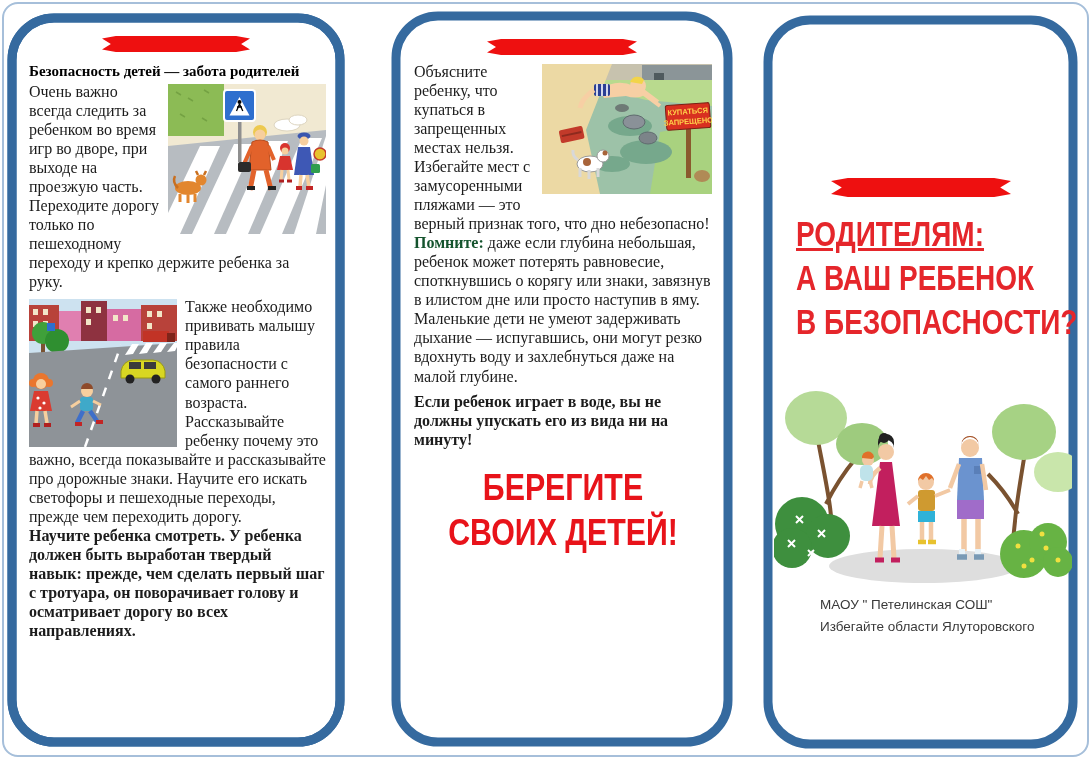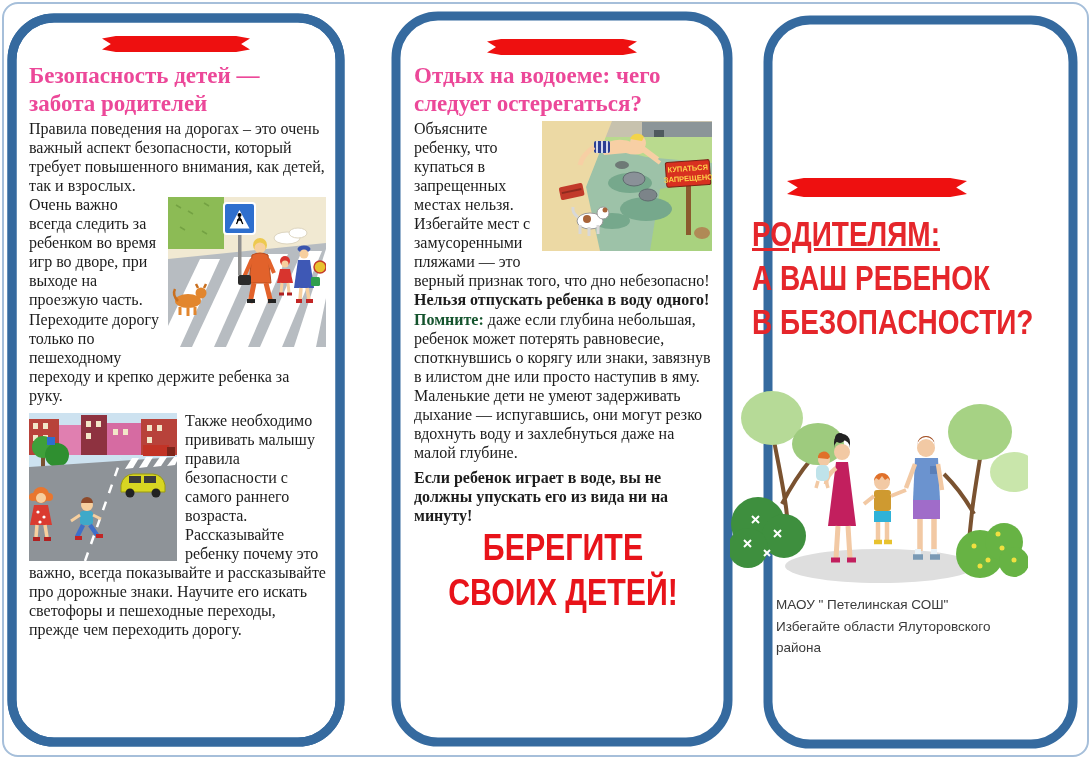--- a/index.html
+++ b/index.html
@@ -11,30 +11,30 @@
     position:absolute;left:2px;top:2px;right:2px;bottom:2px;
     border:2px solid #a6bfda;border-radius:16px;pointer-events:none;
   }
   .frames{position:absolute;left:0;top:0;}
   .panel{position:absolute;}
   .panel .content{
     position:absolute;overflow:hidden;
     font-size:16px;line-height:1.19;color:#1c1c1c;
   }
   .ribbon{position:absolute;left:50%;transform:translateX(-50%);}
-  h2{font-size:23px;line-height:1.2;margin:0 0 2px;color:#ec4899;font-weight:bold;}
+  h2{font-size:15px;line-height:1.2;margin:0 0 2px;color:#000000;font-weight:bold;}
   p{margin:0;}
   .gap{}
   .sgap{margin-top:6px;}
   .center-bold{font-weight:bold;text-align:left;}
   .bold{font-weight:bold;}
   .img-right{float:right;margin:2px 0 2px 7px;}
   .img-left{float:left;margin:2px 8px 2px 0;}
   .red{color:#14532d;font-weight:bold;}
-  .slogan{margin-top:0;text-align:center;color:#e8131a;font-weight:bold;
+  .slogan{margin-top:16px;text-align:center;color:#e8131a;font-weight:bold;
     font-family:"Liberation Sans",sans-serif;}
   .slogan span{display:block;font-size:37px;line-height:1.22;transform:scaleX(0.82);transform-origin:center;}
   .p3-title{position:absolute;left:28px;top:192px;width:272px;color:#e5262b;font-weight:bold;
     font-family:"Liberation Sans",sans-serif;}
   .p3-title span{display:block;font-size:35px;line-height:1.25;transform:scaleX(0.8);transform-origin:left;white-space:nowrap;}
   .p3-title .u{text-decoration:underline;}
   .school{position:absolute;left:52px;top:574px;width:235px;
     font-family:"Liberation Sans","DejaVu Sans",sans-serif;font-size:13.5px;line-height:1.6;color:#3a3a3a;}
   .school span{display:block;}
 </style>
@@ -72,21 +72,20 @@
     <path d="M810 20 H1031 A42 42 0 0 1 1073 62 V702 A42 42 0 0 1 1031 744 H810 A42 42 0 0 1 768 702 V62 A42 42 0 0 1 810 20 Z"></path>
   </g>
 </svg>
 
 <section class="panel" style="left:12px;top:18px;width:328px;height:724px;">
   <svg class="ribbon" style="top:18px;" width="148" height="16" viewBox="0 0 150 16">
     <polygon points="14,0 136,0 150,2.5 141,8 150,13.5 136,16 14,16 0,13.5 9,8 0,2.5" fill="#ee1010"></polygon>
   </svg>
   <div class="content" style="left:17px;top:44px;width:297px;height:690px;">
     <h2>Безопасность детей — забота родителей</h2>
-    <p>Правила поведения на дорогах – это очень важный аспект безопасности, который требует повышенного внимания, как детей, так и взрослых.</p>
     <div class="gap">
       <svg class="img-right" width="158" height="150" viewBox="0 0 158 150">
         <rect width="158" height="150" fill="#f1e9d2"></rect>
         <rect width="56" height="52" fill="#8cbb55"></rect>
         <path d="M8,8 l5,3 M20,14 l5,3 M36,6 l5,3 M12,30 l5,3 M34,34 l5,3" stroke="#74a243" stroke-width="1.5"></path>
         <polygon points="0,62 158,46 158,150 0,150" fill="#b7bcc1"></polygon>
         <g fill="#ffffff">
           <polygon points="-10,150 12,150 52,62 32,62"></polygon>
           <polygon points="24,150 46,150 86,60 66,60"></polygon>
           <polygon points="58,150 80,150 120,57 100,57"></polygon>
@@ -203,29 +202,29 @@
           <path d="M5,92 h14 l4,20 h-22 Z" fill="#da3b30"></path>
           <circle cx="9" cy="99" r="1.6" fill="#fff"></circle>
             <circle cx="15" cy="104" r="1.6" fill="#fff"></circle>
             <circle cx="11" cy="109" r="1.6" fill="#fff"></circle>
           <path d="M8,112 l-1,12 M16,112 l2,12" stroke="#f7cf9e" stroke-width="3.5"></path>
           <path d="M4,126 h7 M15,126 h7" stroke="#b02020" stroke-width="4"></path>
         </g>
       </svg>
       <p>Также необходимо прививать малышу правила безопасности с самого раннего возраста. Рассказывайте ребенку почему это важно, всегда показывайте и рассказывайте про дорожные знаки. Научите его искать светофоры и пешеходные переходы, прежде чем переходить дорогу.</p>
     </div>
+    <p class="center-bold">Научите ребенка смотреть. У ребенка должен быть выработан твердый навык: прежде, чем сделать первый шаг с тротуара, он поворачивает голову и осматривает дорогу во всех направлениях.</p>
   </div>
 </section>
 
 <section class="panel" style="left:396px;top:16px;width:332px;height:726px;">
   <svg class="ribbon" style="top:23px;" width="150" height="16" viewBox="0 0 150 16">
     <polygon points="14,0 136,0 150,2.5 141,8 150,13.5 136,16 14,16 0,13.5 9,8 0,2.5" fill="#ee1010"></polygon>
   </svg>
   <div class="content" style="left:18px;top:46px;width:298px;height:688px;">
-    <h2>Отдых на водоеме: чего следует остерегаться?</h2>
     <div>
       <svg class="img-right" width="170" height="130" viewBox="0 0 170 130">
         <rect width="170" height="130" fill="#9dc2a8"></rect>
         <rect width="170" height="16" fill="#c7c2ae"></rect>
         <rect x="100" y="1" width="70" height="15" fill="#8b9598"></rect>
         <rect x="112" y="9" width="10" height="16" fill="#4f5a5e"></rect>
         <ellipse cx="117" cy="28" rx="12" ry="5" fill="#5f7a6c"></ellipse>
         <polygon points="58,16 170,16 170,42 104,36 58,24" fill="#b9da8e"></polygon>
         <polygon points="0,0 70,0 44,66 58,130 0,130" fill="#ecd9a4"></polygon>
         <polygon points="118,68 170,58 170,130 108,130" fill="#a9d27f"></polygon>
@@ -264,31 +263,30 @@
           <g transform="rotate(-4 146 52)">
             <rect x="124" y="40" width="44" height="25" rx="2" fill="#d83020" stroke="#7a2014"></rect>
             <text x="146" y="50" text-anchor="middle" font-family="Liberation Sans, sans-serif" font-size="7.5" font-weight="bold" fill="#ffd24a">КУПАТЬСЯ</text>
             <text x="146" y="60" text-anchor="middle" font-family="Liberation Sans, sans-serif" font-size="7.5" font-weight="bold" fill="#ffd24a">ЗАПРЕЩЕНО</text>
           </g>
           <ellipse cx="160" cy="112" rx="8" ry="6" fill="#b08a56"></ellipse>
         </g>
       </svg>
       <p>Объясните ребенку, что купаться в запрещенных местах нельзя. Избегайте мест с замусоренными пляжами — это верный признак того, что дно небезопасно!</p>
     </div>
-    <p class="bold gap">Нельзя отпускать ребенка в воду одного!</p>
     <p><span class="red">Помните:</span><span> даже если глубина небольшая, ребенок может потерять равновесие, споткнувшись о корягу или знаки, завязнув в илистом дне или просто наступив в яму. Маленькие дети не умеют задерживать дыхание — испугавшись, они могут резко вдохнуть воду и захлебнуться даже на малой глубине.</span></p>
     <p class="center-bold sgap">Если ребенок играет в воде, вы не должны упускать его из вида ни на минуту!</p>
     <div class="slogan">
       <span>БЕРЕГИТЕ</span>
       <span>СВОИХ ДЕТЕЙ!</span>
     </div>
   </div>
 </section>
 
-<section class="panel" style="left:724px;top:20px;width:305px;height:724px;">
+<section class="panel" style="left:768px;top:20px;width:305px;height:724px;">
   <svg class="ribbon" style="top:158px;" width="180" height="19" viewBox="0 0 150 16" preserveAspectRatio="none">
     <polygon points="14,0 136,0 150,2.5 141,8 150,13.5 136,16 14,16 0,13.5 9,8 0,2.5" fill="#ee1010"></polygon>
   </svg>
   <div class="p3-title">
     <span class="u">РОДИТЕЛЯМ:</span>
     <span>А ВАШ РЕБЕНОК</span>
     <span>В БЕЗОПАСНОСТИ?</span>
   </div>
   <svg style="position:absolute;left:6px;top:344px;" width="298" height="230" viewBox="0 0 298 230">
     <ellipse cx="150" cy="202" rx="95" ry="17" fill="#dedede"></ellipse>
@@ -358,15 +356,14 @@
       <path d="M185,100 L176,124 M208,100 L212,126" stroke="#f2c9a4" stroke-width="4.5" fill="none"></path>
       <rect x="183" y="136" width="27" height="19" fill="#a06cc9"></rect>
       <path d="M190,155 l0,32 M204,155 l0,32" stroke="#f2c9a4" stroke-width="5.5"></path>
       <path d="M188,185 v6 M204,185 v6" stroke="#e8f2f8" stroke-width="6"></path>
       <path d="M183,193 h10 M200,193 h10" stroke="#7a9ab5" stroke-width="5.5"></path>
     </g>
   </svg>
   <div class="school">
     <span>МАОУ " Петелинская СОШ"</span>
     <span>Избегайте области Ялуторовского</span>
-    <span>района</span>
   </div>
 </section>
 
 </body></html>

